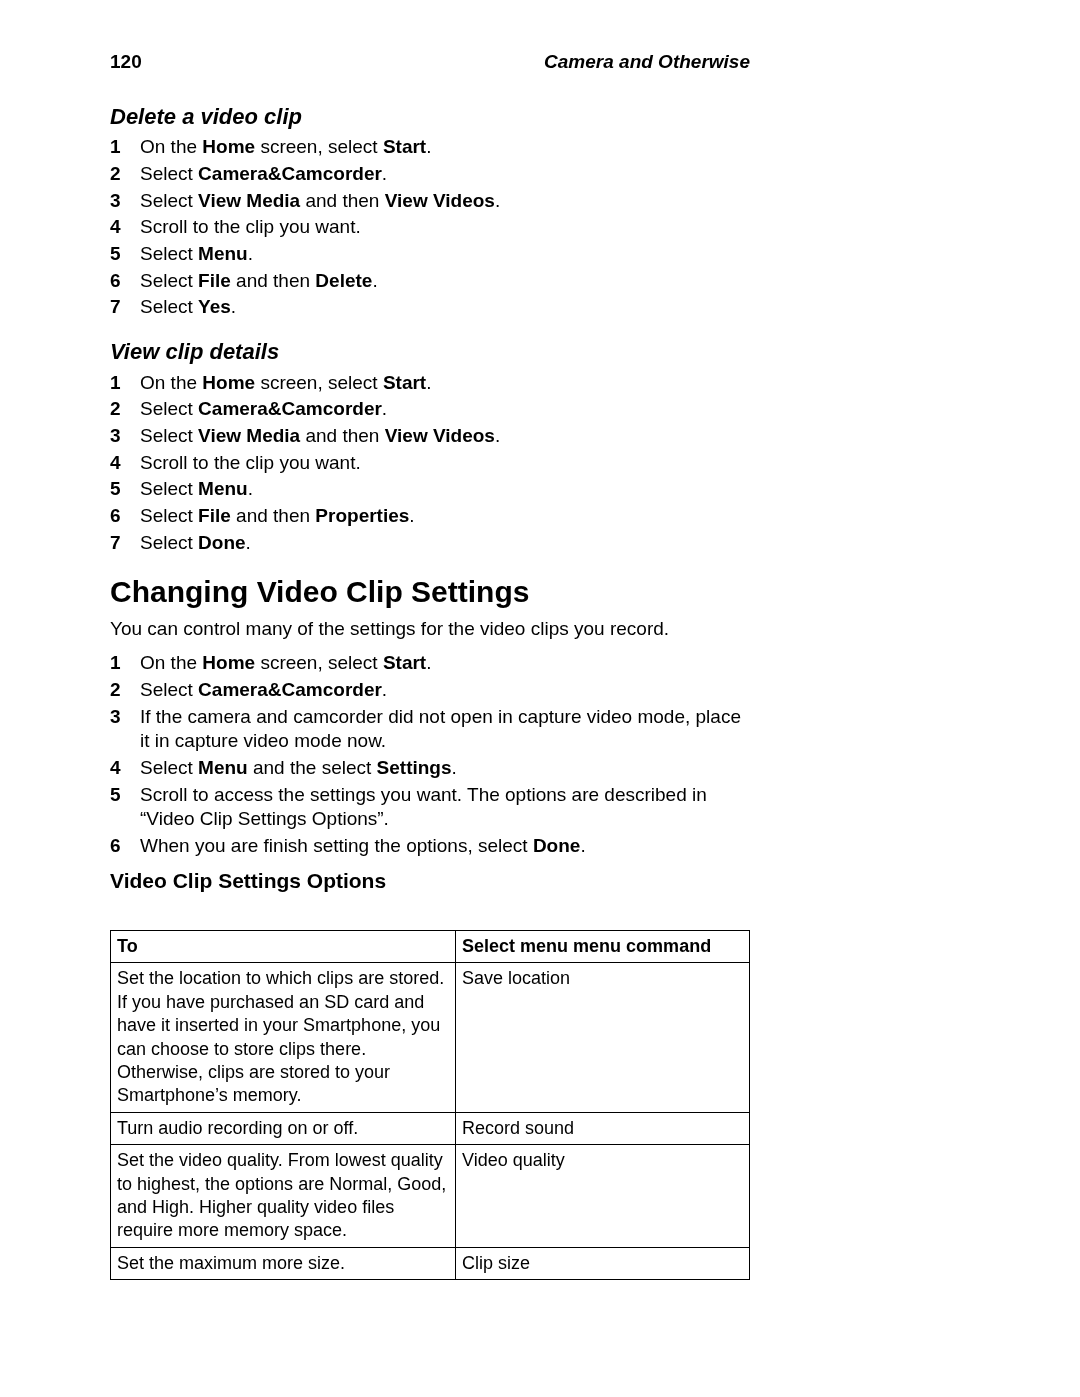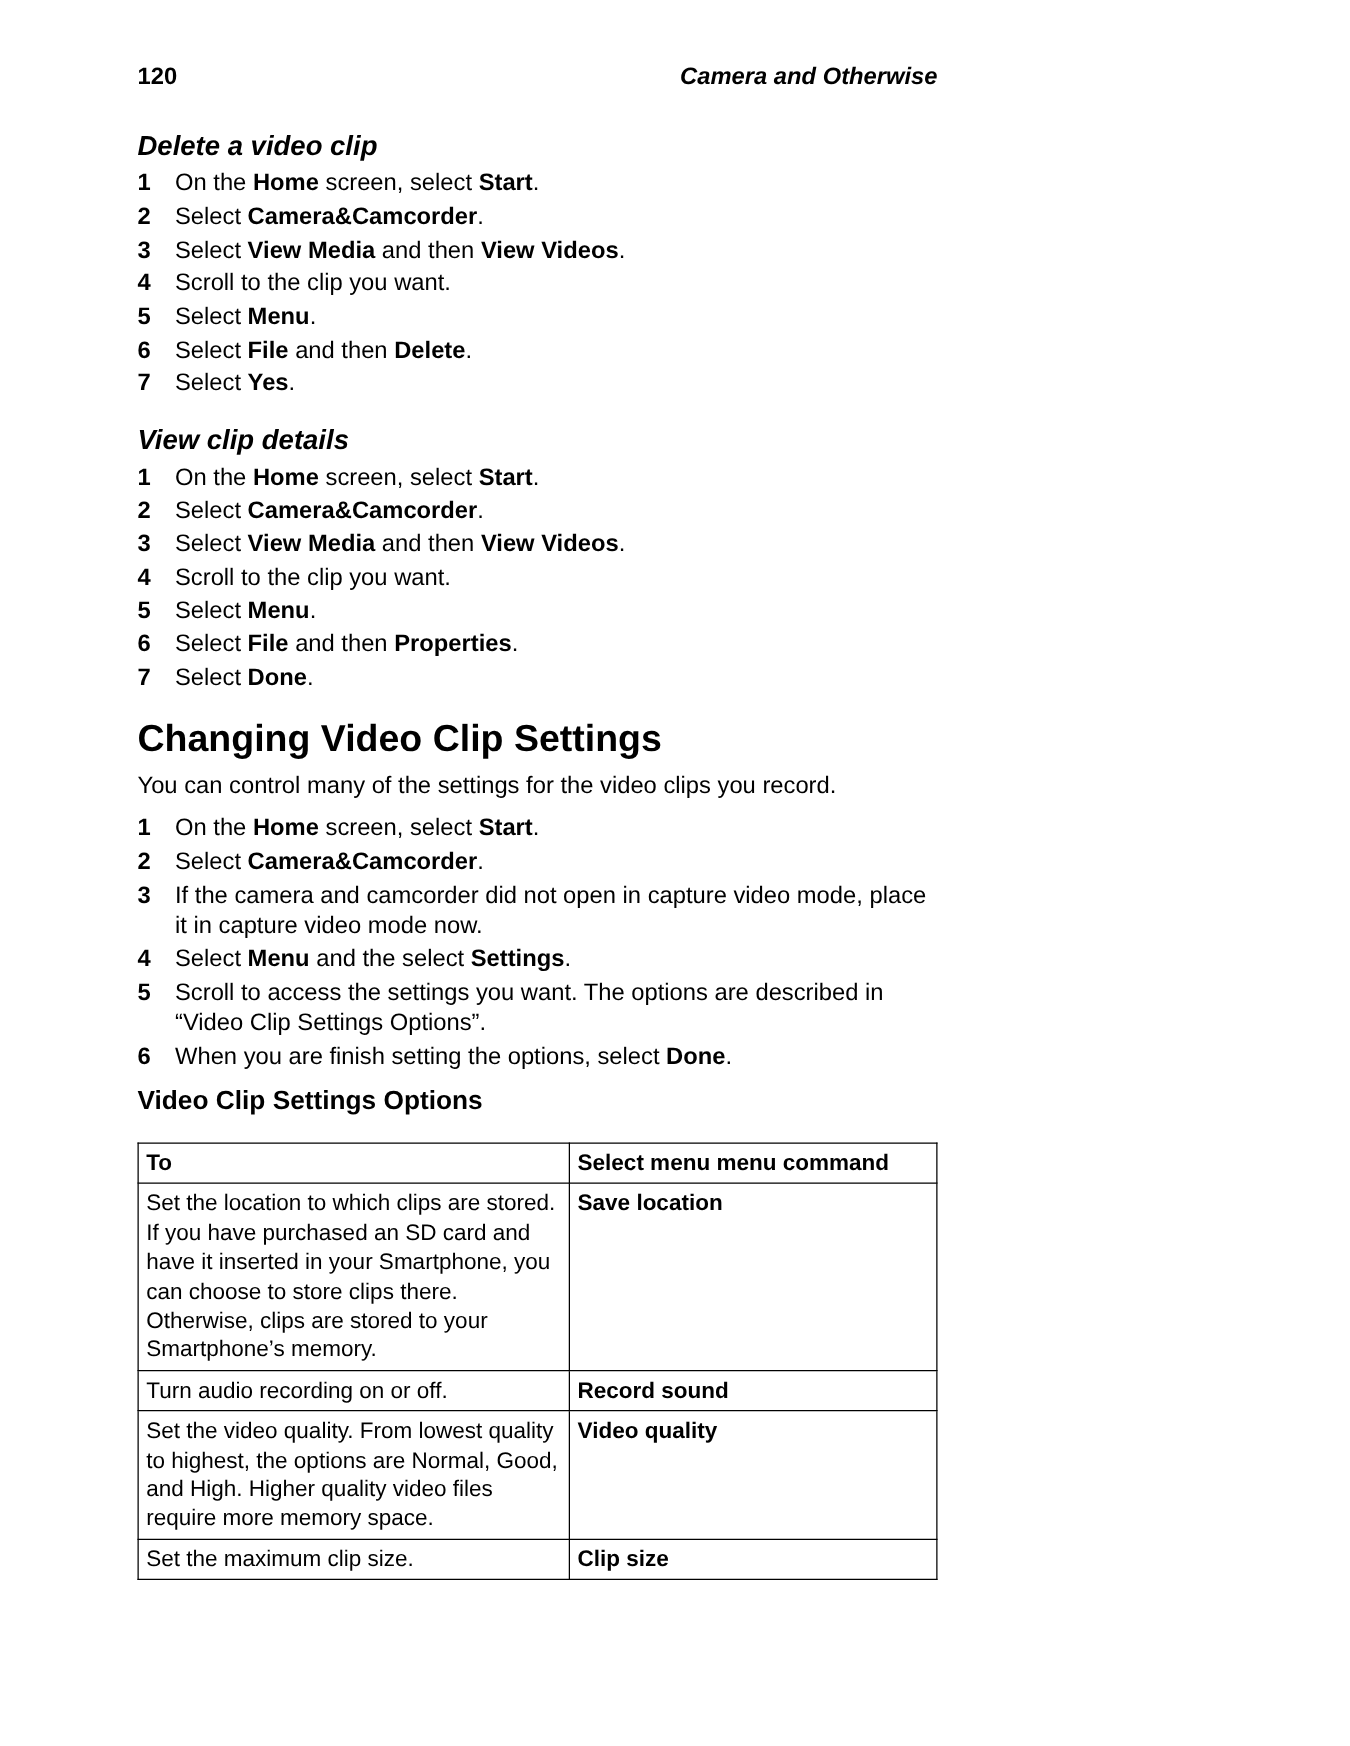--- a/index.html
+++ b/index.html
@@ -62,34 +62,34 @@
     min-width: 30px;
     flex: 0 0 30px;
   }
   ol.steps .txt {
     flex: 1;
   }
   .b { font-weight: bold; }
   table.options {
     border-collapse: collapse;
     width: 100%;
-    margin-top: 20px;
+    margin-top: 36px;
     font-size: 18px;
   }
   table.options th, table.options td {
     border: 1px solid #000;
     padding: 4px 6px;
     vertical-align: top;
     text-align: left;
   }
   table.options th {
     font-weight: bold;
   }
   table.options td.cmd {
-    font-weight: bold;
+    font-weight: normal;
     width: 46%;
   }
 </style>
 </head>
 <body>
 
 <div class="page">
 
   <div class="header-row">
     <span>120</span>
@@ -202,20 +202,20 @@
           </tr>
           <tr>
             <td>Turn audio recording on or off.</td>
             <td class="cmd">Record sound</td>
           </tr>
           <tr>
             <td>Set the video quality. From lowest quality to highest, the options are Normal, Good, and High. Higher quality video files require more memory space.</td>
             <td class="cmd">Video quality</td>
           </tr>
           <tr>
-            <td>Set the maximum clip size.</td>
+            <td>Set the maximum more size.</td>
             <td class="cmd">Clip size</td>
           </tr>
         </tbody>
       </table>
     </div>
 
 </div>
 
 </body></html>

